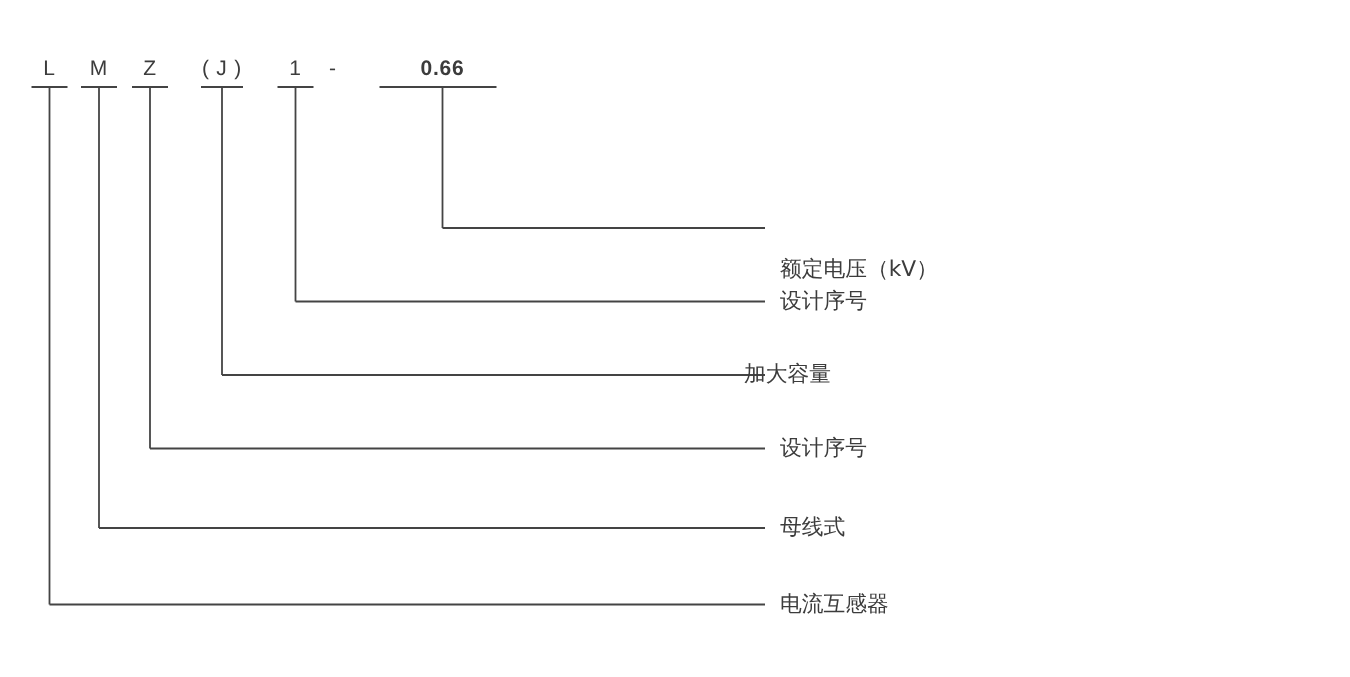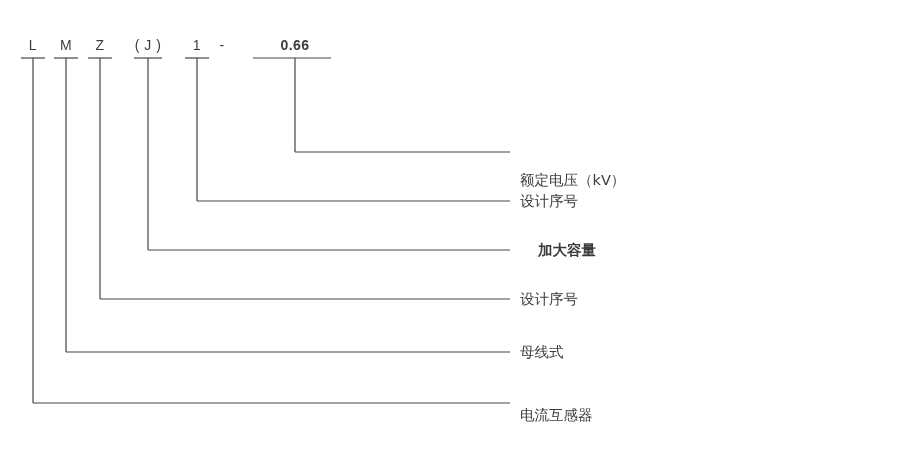--- a/index.html
+++ b/index.html
@@ -83,19 +83,19 @@
       <div class="code-char" style="left: 100px; top: 37px;">Z</div>
       <div class="code-char" style="left: 148px; top: 37px;">( J )</div>
       <div class="code-char" style="left: 197px; top: 37px;">1</div>
       <div class="code-char" style="left: 222px; top: 37px;">-</div>
       <div class="code-char" style="left: 295px; top: 37px; font-weight: bold;">0.66</div>
     </div>
 
   <div id="callout-labels-layer">
       <div class="callout-label" style="left: 520px; top: 145px; margin-top: 28px;">额定电压（kV）</div>
       <div class="callout-label" style="left: 520px; top: 194px; text-align: center;">设计序号</div>
-      <div class="callout-label" style="left: 538px; top: 243px; font-weight: bold;">加大容量</div>
+      <div class="callout-label" style="left: 496px; top: 243px;">加大容量</div>
       <div class="callout-label" style="left: 520px; top: 292px;">设计序号</div>
       <div class="callout-label" style="left: 520px; top: 345px;">母线式</div>
-      <div class="callout-label" style="left: 520px; top: 408px;">电流互感器</div>
+      <div class="callout-label" style="left: 520px; top: 396px;">电流互感器</div>
     </div>
 
 </div>
 
 </body></html>

